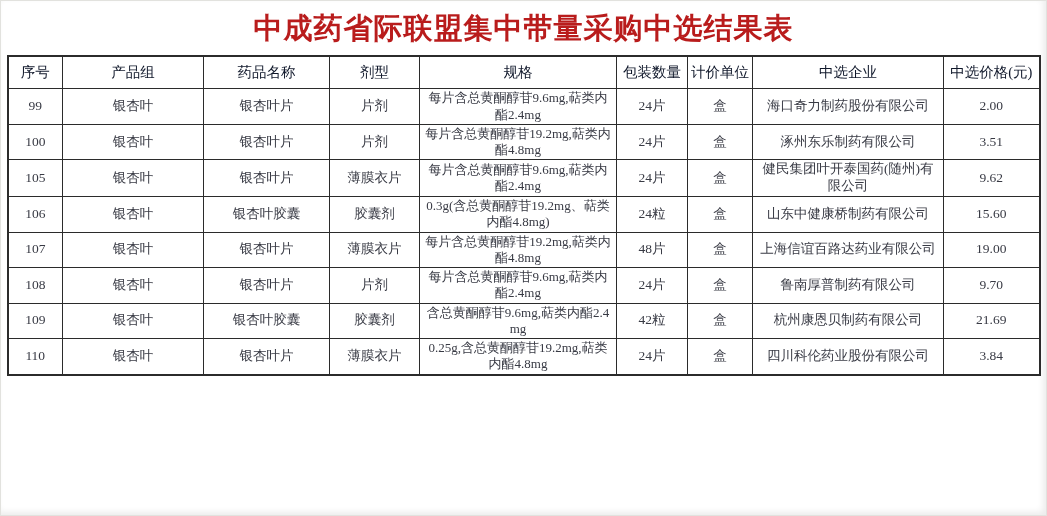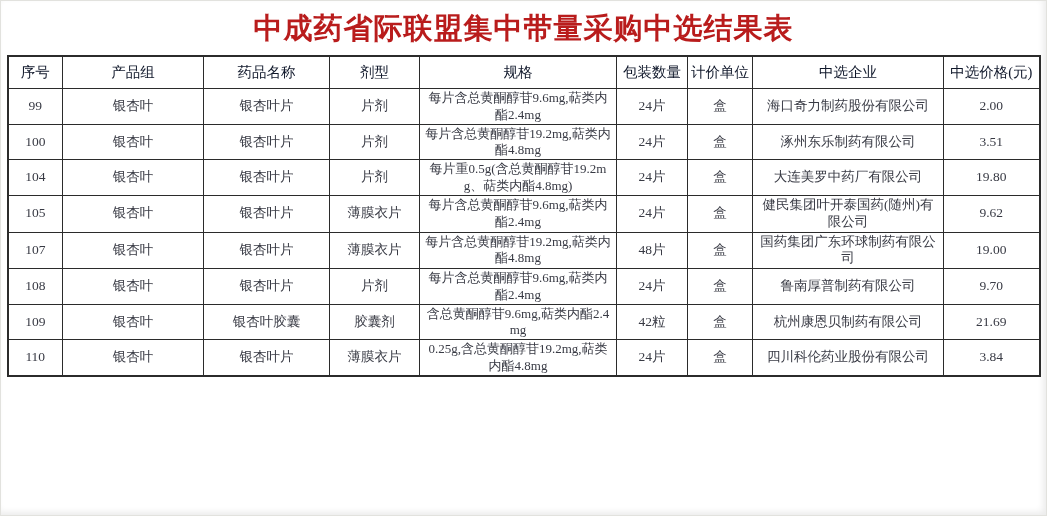--- a/index.html
+++ b/index.html
@@ -109,50 +109,50 @@
           <td>银杏叶</td>
           <td>银杏叶片</td>
           <td>片剂</td>
           <td>每片含总黄酮醇苷19.2mg,萜类内酯4.8mg</td>
           <td>24片</td>
           <td>盒</td>
           <td>涿州东乐制药有限公司</td>
           <td>3.51</td>
         </tr>
         <tr>
-          <td>104</td>
-          <td>银杏叶</td>
-          <td>银杏叶片</td>
-          <td>片剂</td>
-          <td>每片重0.5g(含总黄酮醇苷19.2mg、萜类内酯4.8mg)</td>
-          <td>24片</td>
-          <td>盒</td>
-          <td>大连美罗中药厂有限公司</td>
-          <td>19.80</td>
-        </tr>
-        <tr>
           <td>105</td>
           <td>银杏叶</td>
           <td>银杏叶片</td>
           <td>薄膜衣片</td>
           <td>每片含总黄酮醇苷9.6mg,萜类内酯2.4mg</td>
           <td>24片</td>
           <td>盒</td>
           <td>健民集团叶开泰国药(随州)有限公司</td>
           <td>9.62</td>
         </tr>
         <tr>
+          <td>106</td>
+          <td>银杏叶</td>
+          <td>银杏叶胶囊</td>
+          <td>胶囊剂</td>
+          <td>0.3g(含总黄酮醇苷19.2mg、萜类内酯4.8mg)</td>
+          <td>24粒</td>
+          <td>盒</td>
+          <td>山东中健康桥制药有限公司</td>
+          <td>15.60</td>
+        </tr>
+        <tr>
           <td>107</td>
           <td>银杏叶</td>
           <td>银杏叶片</td>
           <td>薄膜衣片</td>
           <td>每片含总黄酮醇苷19.2mg,萜类内酯4.8mg</td>
           <td>48片</td>
           <td>盒</td>
-          <td>国药集团广东环球制药有限公司</td>
+          <td>上海信谊百路达药业有限公司</td>
           <td>19.00</td>
         </tr>
         <tr>
           <td>108</td>
           <td>银杏叶</td>
           <td>银杏叶片</td>
           <td>片剂</td>
           <td>每片含总黄酮醇苷9.6mg,萜类内酯2.4mg</td>
           <td>24片</td>
           <td>盒</td>

